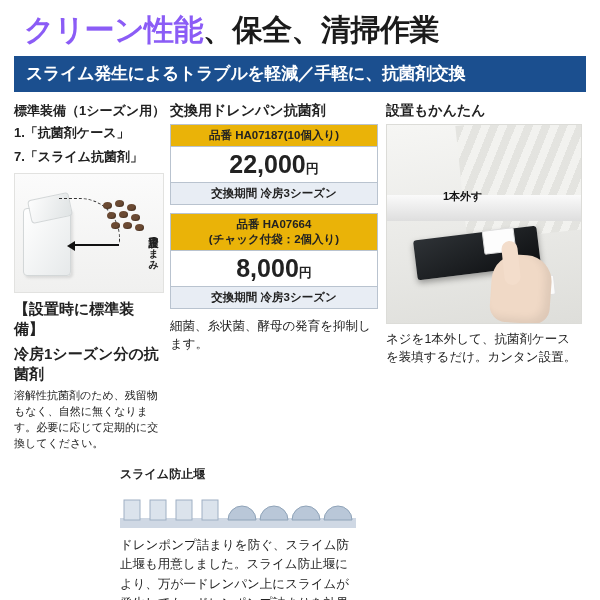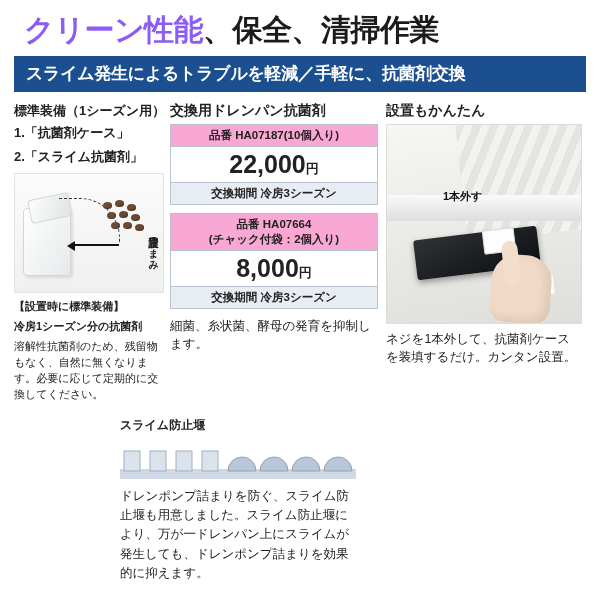--- a/index.html
+++ b/index.html
@@ -106,41 +106,41 @@
     border-right:8px solid #111;
   }
   .setti-label{
     position:absolute;right:4px;top:56px;
     font-size:10px;font-weight:bold;line-height:1.12;
     writing-mode:vertical-rl;
     text-orientation:upright;
     letter-spacing:0px;
   }
   .left-note-title{
-    font-size:11px;font-weight:bold;margin-top:6px;line-height:1.3;
+    font-size:15px;font-weight:bold;margin-top:6px;line-height:1.3;
   }
   .left-note{
     font-size:11px;line-height:1.45;margin-top:5px;color:#222;
   }
 
   
   .tbl{
     border:1px solid #b9c3cf;
     border-collapse:collapse;
     width:208px;
     margin-bottom:8px;
     background:#fff;
   }
   .tbl td{
     border:1px solid #b9c3cf;
     text-align:center;
     padding:3px 2px;
   }
   .row-head{
-    background:#f9a8d4;
+    background:#eab308;
     font-size:11.5px;
     font-weight:bold;
   }
   .row-price{
     font-size:25px;
     font-weight:bold;
     letter-spacing:0px;
     padding:2px 0 4px 0;
   }
   .row-price .yen{ font-size:13px; font-weight:bold; }
@@ -271,21 +271,21 @@
   <div class="main-title">
     <span class="accent">クリーン性能</span><span>、保全、清掃作業</span>
   </div>
   <div class="subtitle-bar">スライム発生によるトラブルを軽減／手軽に、抗菌剤交換</div>
 
   <div class="cols">
 
     <div class="col-left">
       <div class="col-head">標準装備（1シーズン用）</div>
       <div class="list">1.「抗菌剤ケース」</div>
-      <div class="list">2.「スライム抗菌剤」</div>
+      <div class="list">7.「スライム抗菌剤」</div>
 
       <div class="left-photo">
         <div class="case-body"></div>
         <div class="case-lid"></div>
         <div class="dash-arc"></div>
         <div class="pellets">
           <div class="pellet" style="left:2px;top:2px;"></div>
           <div class="pellet" style="left:14px;top:0px;"></div>
           <div class="pellet" style="left:26px;top:4px;"></div>
           <div class="pellet" style="left:6px;top:12px;"></div>

